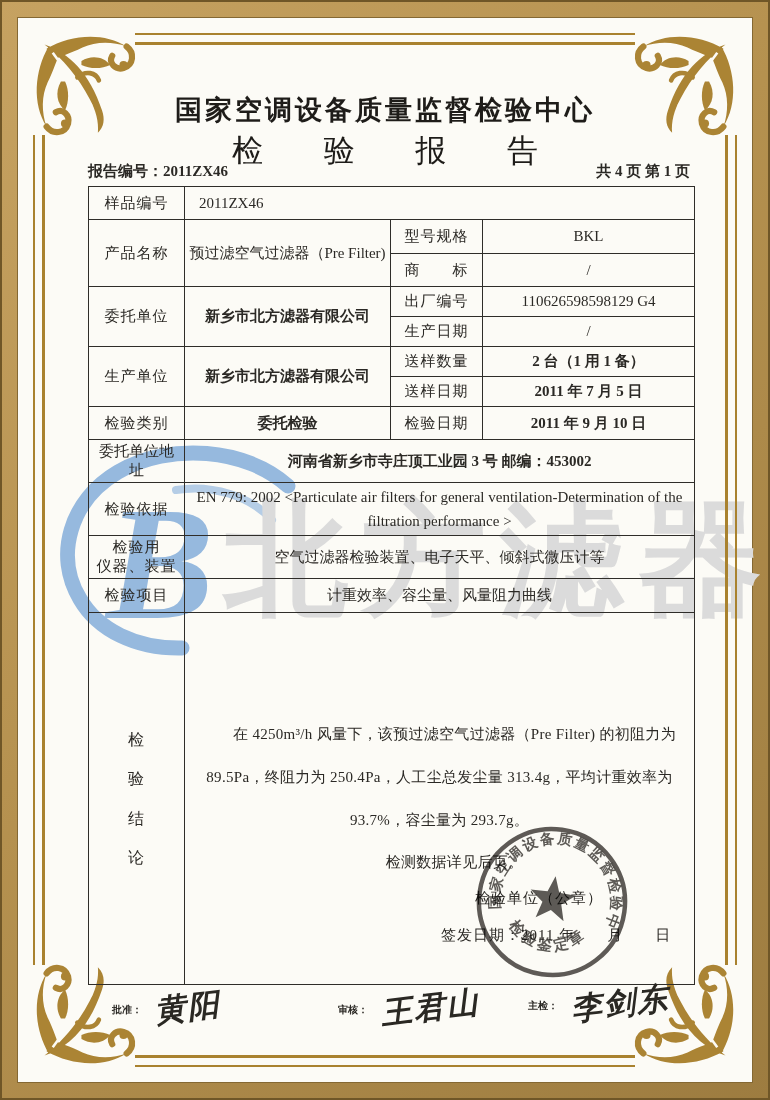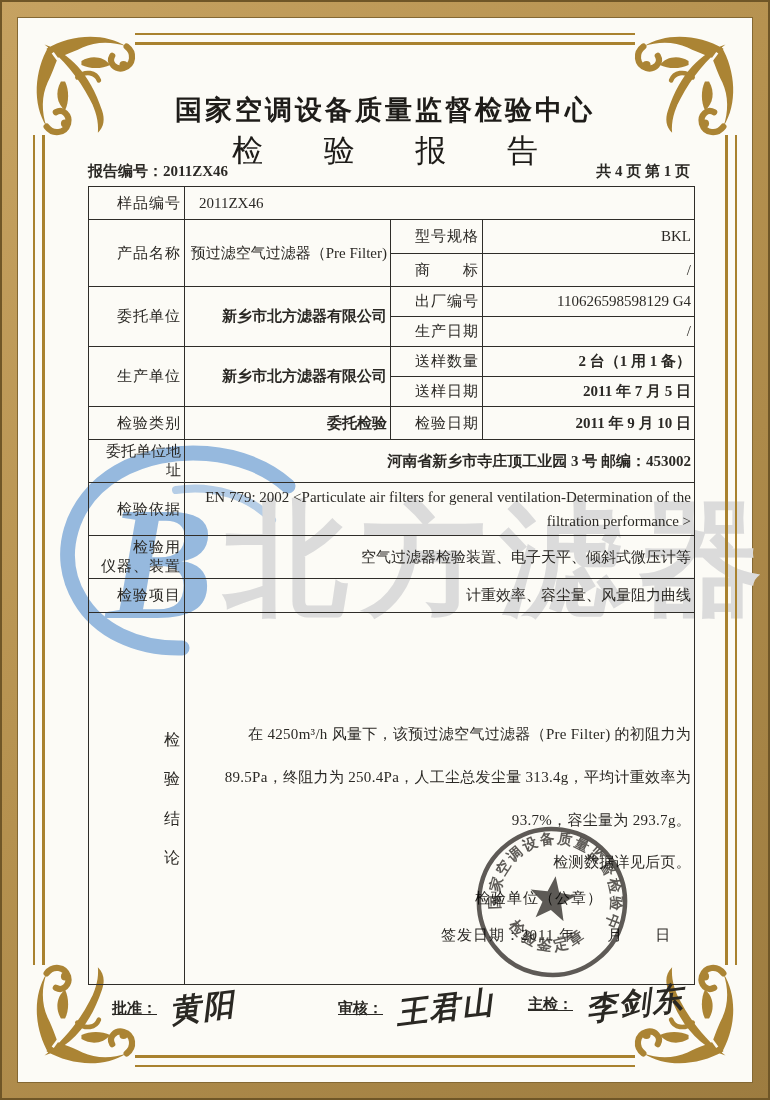--- a/index.html
+++ b/index.html
@@ -24,38 +24,38 @@
   
   .wm-logo{position:absolute;left:50px;top:434px;width:252px;height:238px;z-index:1;}
   .wm-cn{position:absolute;left:224px;top:478px;font-size:124px;font-weight:900;letter-spacing:14px;color:#dbdbdb;white-space:nowrap;z-index:1;font-family:"Liberation Sans","DejaVu Sans",sans-serif;}
   .wm-en{position:absolute;left:266px;top:594px;font-size:23px;font-weight:700;letter-spacing:1.5px;color:#c7c7c7;white-space:nowrap;z-index:1;font-family:"Liberation Sans","DejaVu Sans",sans-serif;}
   
   .org{position:absolute;left:0;right:0;top:92px;text-align:center;font-size:27px;font-weight:900;letter-spacing:3px;z-index:3;font-family:"Liberation Sans","DejaVu Sans",sans-serif;color:#1e1c19;}
   .doc-title{position:absolute;left:26px;right:0;top:130px;text-align:center;font-size:31px;font-weight:400;letter-spacing:26px;z-index:3;font-family:"Liberation Sans","DejaVu Sans",sans-serif;color:#1e1c19;}
   .meta-row{position:absolute;left:88px;right:80px;top:162px;display:flex;justify-content:space-between;font-size:15px;font-weight:700;z-index:3;}
   
   table.report{position:absolute;left:88px;top:186px;width:606px;border-collapse:collapse;table-layout:fixed;z-index:3;background:transparent;}
-  table.report td{border:1.6px solid #2f2d29;text-align:right;vertical-align:middle;font-size:15px;padding:2px 3px;overflow:hidden;}
+  table.report td{border:1.6px solid #2f2d29;text-align:center;vertical-align:middle;font-size:15px;padding:2px 3px;overflow:hidden;}
   .lbl{letter-spacing:1px;}
   .val.left{text-align:left;padding-left:14px;margin-left:48px;}
   .b{font-weight:700;}
   .small{font-size:13.5px;line-height:1.6;letter-spacing:0;}
   .concl-lbl div{line-height:2.45;font-size:16px;}
   td.concl{position:relative;vertical-align:top;text-align:left;padding:46px 15px 0 15px;}
   .cpara{margin:0;text-indent:2em;line-height:2.85;font-size:15px;letter-spacing:0.3px;}
   .unit-line{position:absolute;left:290px;top:276px;font-size:15px;letter-spacing:1px;}
   .issue-line{position:absolute;left:256px;top:313px;font-size:15px;letter-spacing:1px;}
   .stamp{position:absolute;left:284px;top:206px;width:166px;height:166px;transform:rotate(8deg);mix-blend-mode:multiply;opacity:0.87;}
   
   .sig-row{position:absolute;left:0;top:0;z-index:3;}
   .sig-group{position:absolute;white-space:nowrap;}
   .sg1{left:112px;top:982px;}
   .sg2{left:338px;top:982px;}
   .sg3{left:528px;top:978px;}
-  .slabel{font-size:15px;font-weight:700;text-decoration:underline;}
+  .slabel{font-size:10px;font-weight:700;}
   .sig{display:inline-block;margin-left:12px;font-size:31px;font-weight:700;font-style:italic;transform:rotate(-7deg) translateY(5px);letter-spacing:2px;color:#2a2823;font-family:"Liberation Serif",serif;}
 </style>
 </head>
 <body>
 
 <svg style="position:absolute;width:0;height:0" aria-hidden="true">
   <defs>
     <symbol id="corner-orn" viewBox="0 0 115 115">
       <g fill="#ab8434" stroke="none">
         <path d="M20,20 C44,28 64,48 76,84 C79,93 78,100 72,106 C73,95 70,84 64,73 C53,52 38,34 20,20 Z"></path>

